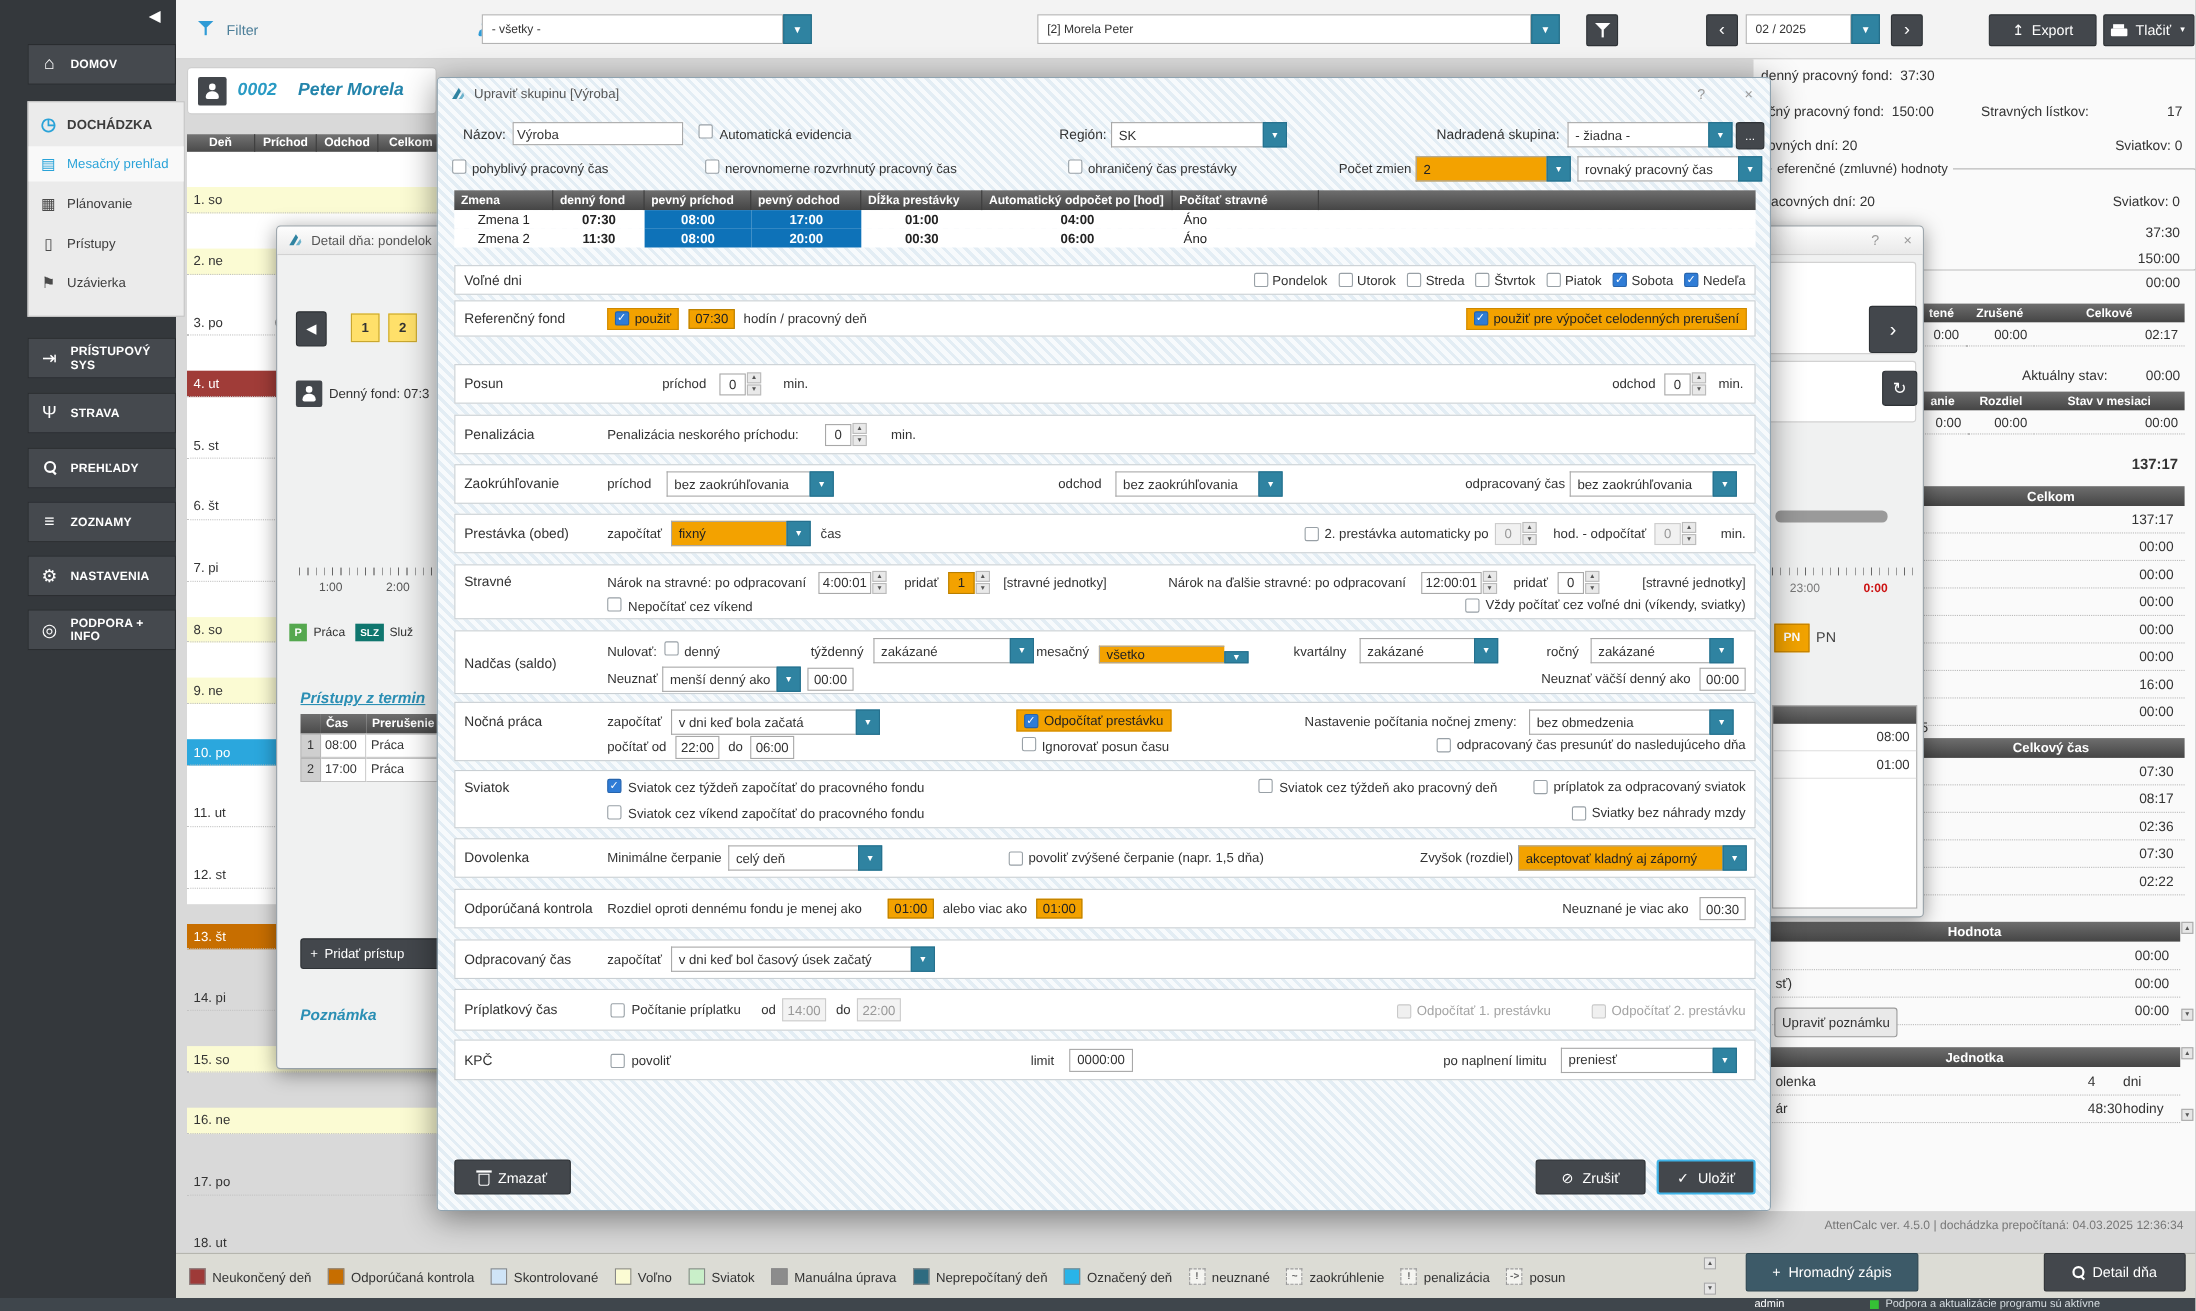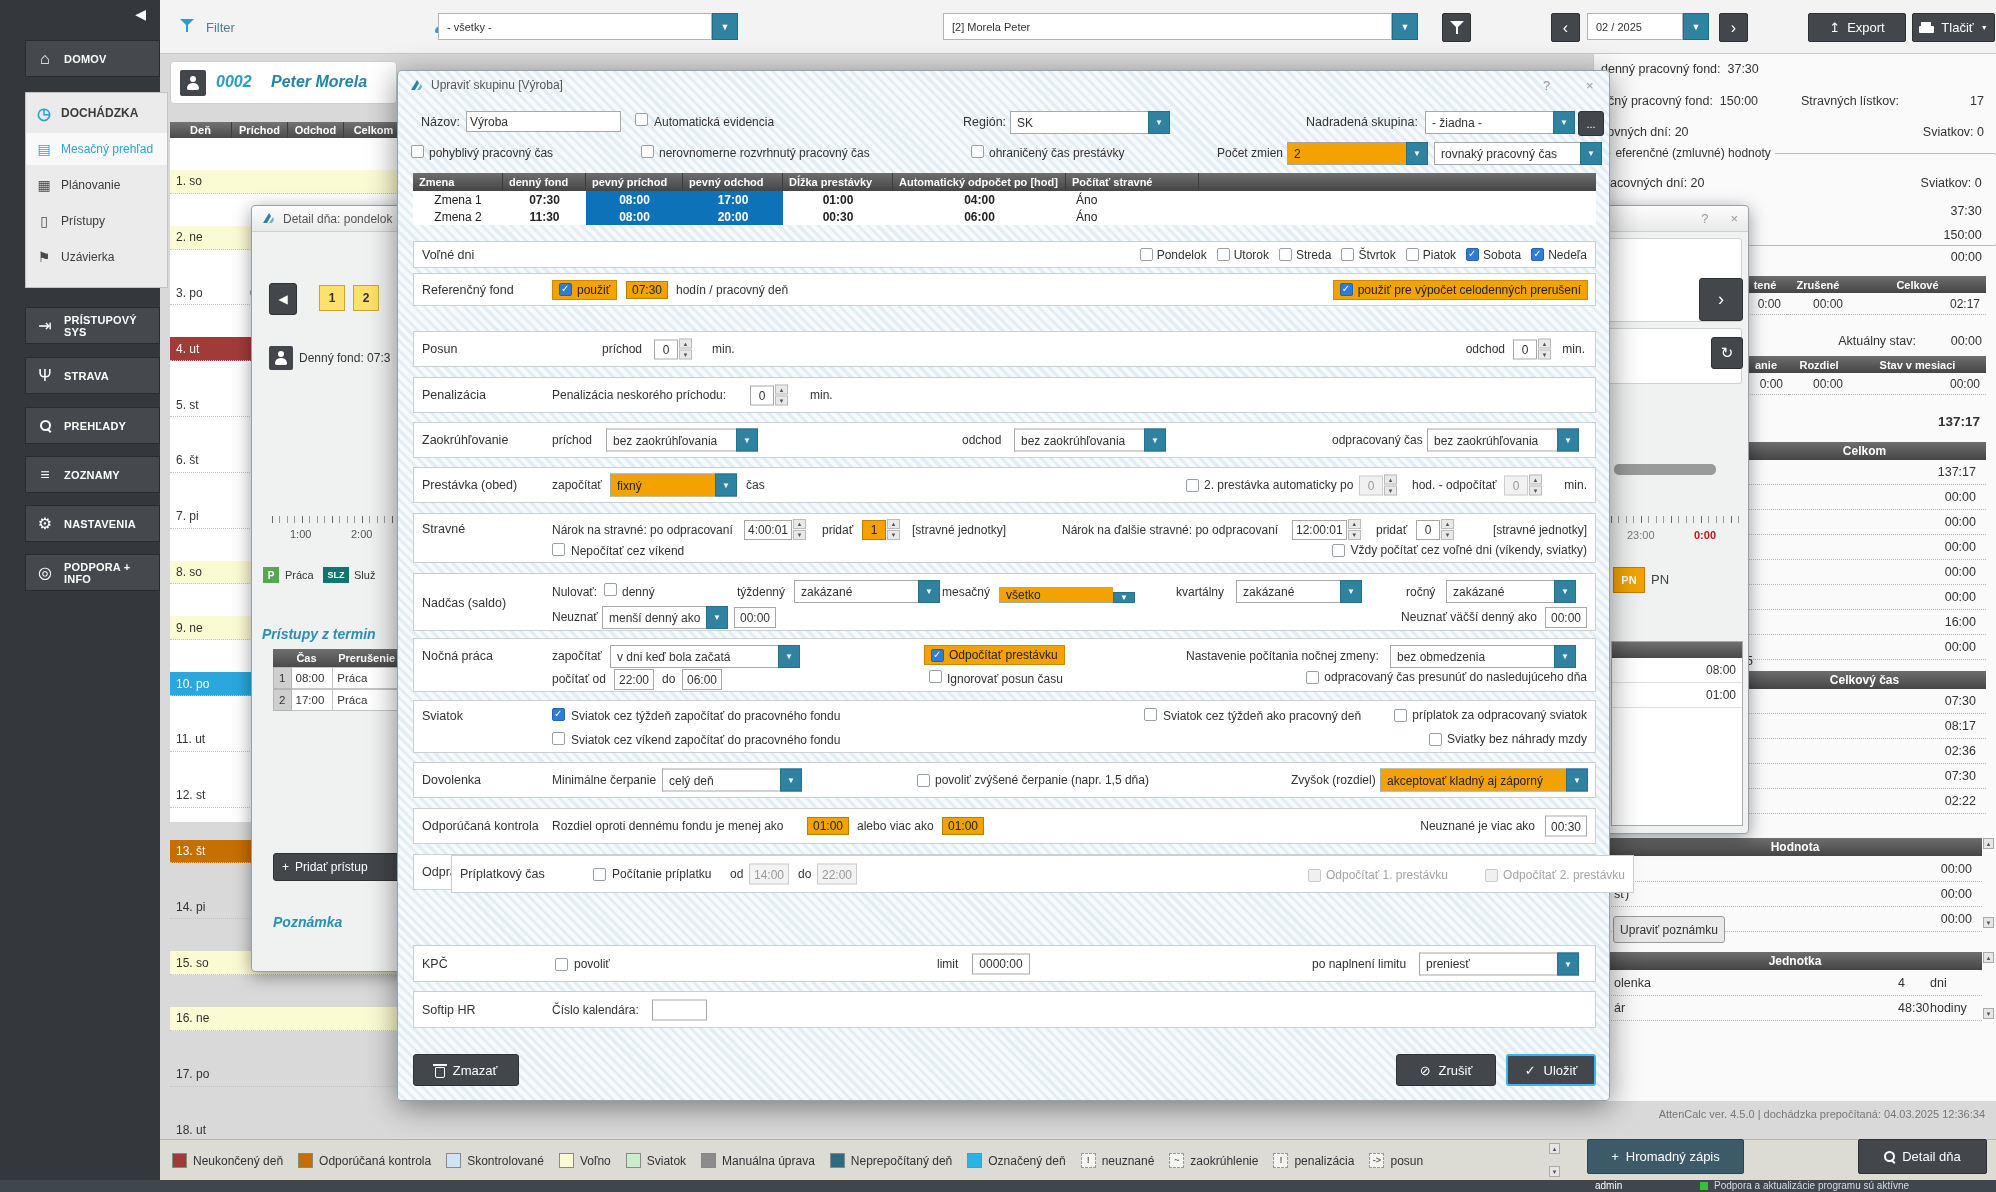--- a/index.html
+++ b/index.html
@@ -585,21 +585,21 @@
 
     <div class="ruler" style="position:absolute;left:20px;top:310px;width:126px;"></div>
     <span style="position:absolute;left:38px;top:322px;font-size:11px;color:#555;">1:00</span>
     <span style="position:absolute;left:99px;top:322px;font-size:11px;color:#555;">2:00</span>
 
     <span class="badge" style="position:absolute;left:11px;top:361px;width:16px;height:16px;background:#55a84f;">P</span>
     <span style="position:absolute;left:33px;top:363px;font-size:11px;color:#333;">Práca</span>
     <span class="badge" style="position:absolute;left:71px;top:361px;width:26px;height:16px;background:#0f766e;font-size:9px;">SLZ</span>
     <span style="position:absolute;left:102px;top:363px;font-size:11px;color:#333;width:44px;overflow:hidden;white-space:nowrap;display:inline-block;">Služ</span>
 
-    <div class="blue-it" style="position:absolute;left:10px;top:420px;width:125px;overflow:hidden;white-space:nowrap;">Prístupy z termin</div>
+    <div class="blue-it" style="position:absolute;left:21px;top:420px;width:125px;overflow:hidden;white-space:nowrap;text-decoration:underline;">Prístupy z termin</div>
 
     <div style="position:absolute;left:21px;top:443px;width:125px;overflow:hidden;">
       <div style="display:flex;height:18px;">
         <div class="mini-th" style="width:20px;"></div>
         <div class="mini-th" style="width:45px;padding-left:5px;box-sizing:border-box;">Čas</div>
         <div class="mini-th" style="width:70px;padding-left:5px;box-sizing:border-box;">Prerušenie</div>
       </div>
       <div>
 
           <div style="display:flex;height:22px;font-size:11.5px;color:#333;">
@@ -1024,21 +1024,21 @@
 
     <div class="mrow" style="top:783px;height:36px;">
       <span class="lbl vc">Odpracovaný čas</span>
       <span class="t vc" style="left:138px;">započítať</span>
       <div class="msel vc" style="left:196px;">
         <div class="f" style="width:218px;">v dni keď bol časový úsek  začatý</div>
           <div class="a">▼</div>
       </div>
     </div>
 
-    <div class="mrow" style="top:784px;height:38px;margin-left:38px;">
+    <div class="mrow" style="top:828px;height:38px;">
       <span class="lbl vc">Príplatkový čas</span>
       <span class="cbx" style="position:absolute;left:141px;top:12px;"></span>
       <span class="t vc" style="left:160px;">Počítanie príplatku</span>
       <span class="t vc" style="left:278px;">od</span>
       <div class="inp dis vc" style="left:297px;width:40px;">14:00</div>
       <span class="t vc" style="left:346px;">do</span>
       <div class="inp dis vc" style="left:365px;width:40px;">22:00</div>
       <div class="cbwrap dis" style="left:856px;top:12px;">
         <span class="cbx dis"></span>
         <span>Odpočítať 1. prestávku</span>
@@ -1055,25 +1055,20 @@
       <span class="t vc" style="left:160px;">povoliť</span>
       <span class="t vc" style="left:523px;">limit</span>
       <div class="inp vc" style="left:558px;width:58px;">0000:00</div>
       <span class="t vc" style="left:898px;">po naplnení limitu</span>
       <div class="msel vc" style="left:1005px;">
         <div class="f" style="width:138px;">preniesť</div>
           <div class="a">▼</div>
       </div>
     </div>
 
-    <div class="mrow" style="top:920px;height:37px;">
-      <span class="lbl vc">Softip HR</span>
-      <span class="t vc" style="left:138px;">Číslo kalendára:</span>
-      <div class="inp vc" style="left:238px;width:55px;"></div>
-    </div>
 
     <div class="mbtn" style="left:15px;top:983px;width:106px;">
       <span class="trash"></span>
       <span>Zmazať</span>
     </div>
     <div class="mbtn" style="left:998px;top:983px;width:100px;">
       <span>⊘</span>
       <span>Zrušiť</span>
     </div>
     <div class="mbtn save" style="left:1108px;top:983px;width:90px;">

